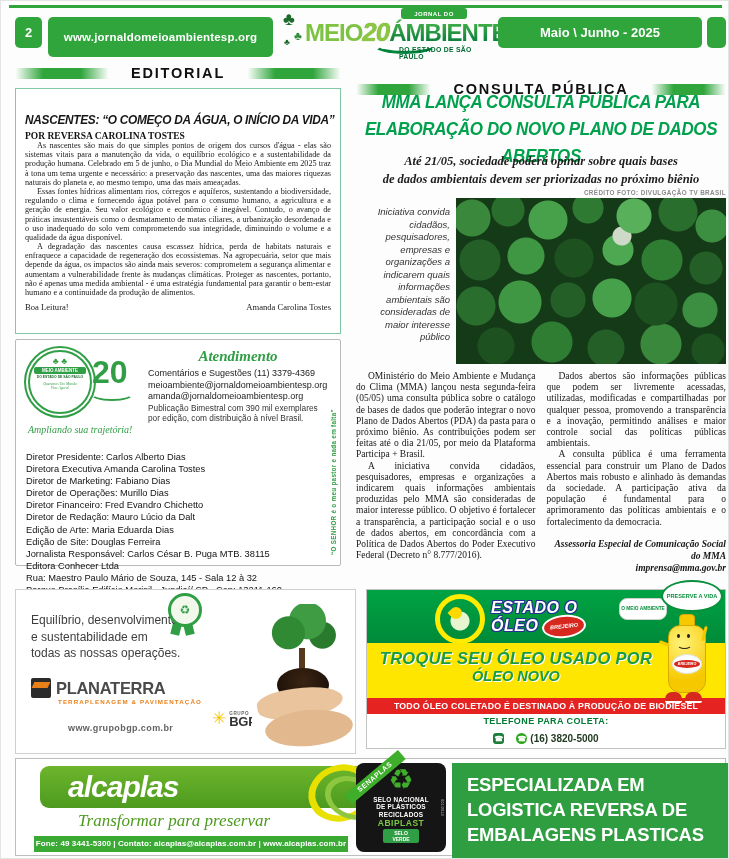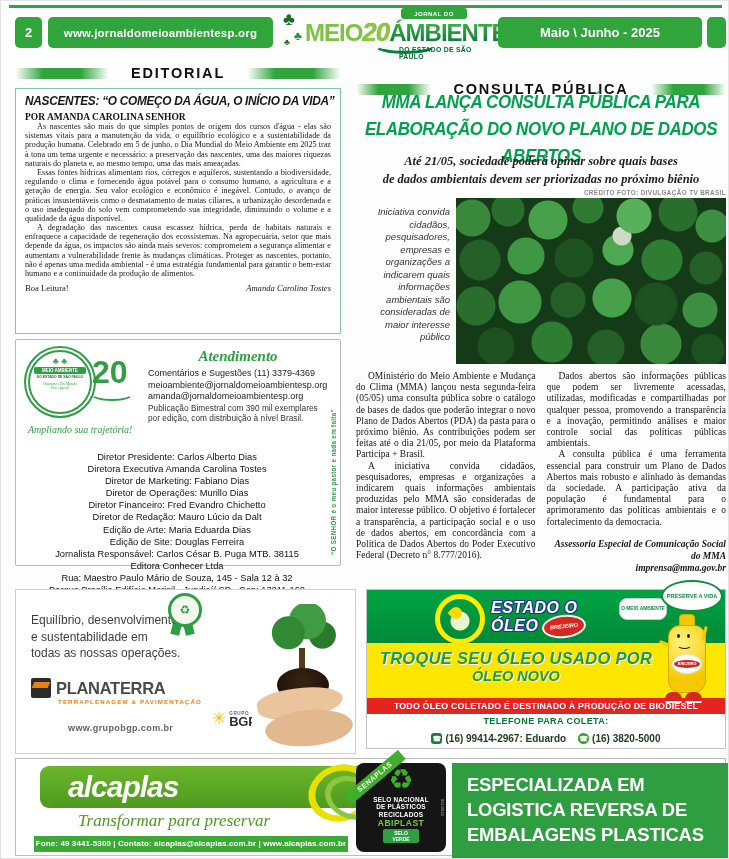--- a/index.html
+++ b/index.html
@@ -3,21 +3,21 @@
 <meta charset="utf-8">
 <style>
   html,body{margin:0;padding:0;background:#ffffff;}
   .page{position:relative;width:729px;height:859px;background:#fdfdfd;font-family:"Liberation Sans",sans-serif;border:1px solid #e4e4e4;overflow:hidden;box-sizing:border-box;}
   .abs{position:absolute;box-sizing:border-box;}
 
   
   .top-rule{left:8px;top:4px;width:713px;height:3px;background:#2fa53b;}
   .green-pill{background:#2fa53b;border-radius:5px;color:#fff;font-weight:bold;display:flex;align-items:center;justify-content:center;}
   .pagenum{left:14px;top:16px;width:27px;height:31px;font-size:13px;}
-  .urlbar{left:47px;top:16px;width:225px;height:31px;font-size:11.5px;letter-spacing:.2px;}
+  .urlbar{left:47px;top:16px;width:225px;height:40px;font-size:11.5px;letter-spacing:.2px;}
   .issuebar{left:497px;top:16px;width:204px;height:31px;font-size:13px;}
   .endbox{left:706px;top:16px;width:19px;height:31px;}
   .logo{left:282px;top:6px;width:208px;height:52px;}
   .logo .tree1{position:absolute;left:0px;top:2px;color:#1c6b2d;font-size:18px;}
   .logo .tree2{position:absolute;left:11px;top:22px;color:#2f8a3a;font-size:12px;}
   .logo .tree3{position:absolute;left:1px;top:30px;color:#1c6b2d;font-size:9px;}
   .logo-kicker{position:absolute;right:24px;top:1px;width:66px;height:11px;background:#2fa53b;border-radius:3px;color:#fff;font-size:6px;font-weight:bold;display:flex;align-items:center;justify-content:center;letter-spacing:.5px;}
   .logo-main{position:absolute;left:22px;top:10px;white-space:nowrap;font-weight:800;letter-spacing:-1px;}
   .logo-main .w1{font-size:24px;color:#7dc242;}
   .logo-main .anniv{font-size:26px;color:#8dc63f;font-style:italic;text-shadow:0 0 1px #4f8f1f;}
@@ -26,46 +26,46 @@
   .logo-tag{position:absolute;left:116px;top:39px;font-size:6.8px;font-weight:800;color:#00692f;letter-spacing:.3px;}
 
   
   .sec-head{display:flex;align-items:center;gap:22px;height:20px;}
   .sec-head .bar{flex:1;height:11px;background:linear-gradient(90deg,#ffffff,#2fa53b 30% 70%,#ffffff);}
   .sec-head .lbl{font-size:14.5px;font-weight:800;letter-spacing:1.8px;color:#101010;}
   .ed-head{left:14px;top:62px;width:326px;}
   .cp-head{left:355px;top:62px;width:370px;margin-top:16px;}
 
   
-  .ed-box{left:14px;top:87px;width:326px;height:246px;border:1px solid #7fc9a8;background:#fff;padding:5px 9px;}
+  .ed-box{left:14px;top:87px;width:326px;height:246px;border:1px solid #7fc9a8;background:#fff;padding:24px 9px;}
   .ed-headline{font-weight:800;font-style:italic;font-size:12.6px;letter-spacing:-.3px;white-space:nowrap;transform:scaleX(.94);transform-origin:left;color:#161616;}
   .ed-byline{font-family:"Liberation Serif",serif;font-weight:bold;font-size:9.5px;margin-top:4px;color:#111;}
   .ed-body{font-family:"Liberation Serif",serif;font-size:8.2px;line-height:1.12;text-align:justify;color:#1a1a1a;}
   .ed-body .para{text-indent:12px;}
   .ed-close{display:flex;justify-content:space-between;margin-top:5px;font-family:"Liberation Serif",serif;font-size:8.6px;color:#1a1a1a;}
-  .ed-close .sig{font-style:italic;margin-left:40px;}
+  .ed-close .sig{margin-left:40px;}
 
   
   .mast-box{left:14px;top:338px;width:326px;height:227px;border:1px solid #b9b9b9;border-radius:2px;background:#fff;padding:8px 12px 6px 10px;}
   .mast-top{display:flex;gap:10px;}
   .mast-logo-wrap{position:relative;width:112px;height:96px;flex:none;}
   .mast-circle{position:absolute;left:2px;top:2px;width:60px;height:60px;border-radius:50%;border:2px solid #2f9e44;outline:2px solid #2f9e44;outline-offset:2px;background:#fff;overflow:hidden;text-align:center;}
   .mast-circle .ctree{color:#2f9e44;font-size:9px;line-height:10px;display:block;margin-top:4px;}
   .mast-band{background:#2f9e44;color:#fff;font-size:4.5px;font-weight:bold;line-height:7px;margin:1px 4px;border-radius:2px;}
   .mast-sub{font-size:3.4px;font-weight:bold;color:#1c6b2d;line-height:4.5px;}
   .mast-motto{font-size:3.8px;font-style:italic;color:#2f9e44;line-height:4.8px;margin-top:2px;font-family:"Liberation Serif",serif;}
   .mast-20{position:absolute;left:66px;top:8px;font-size:32px;font-weight:800;color:#2f9e44;line-height:32px;}
   .mast-20-swoosh{position:absolute;left:64px;top:38px;width:40px;height:11px;border:2px solid transparent;border-bottom-color:#2f9e44;border-radius:50%;}
   .mast-caption{position:absolute;left:2px;top:76px;font-family:"Liberation Serif",serif;font-style:italic;font-size:10px;color:#2f9e44;white-space:nowrap;}
   .mast-right{flex:1;}
   .mast-heading{font-family:"Liberation Serif",serif;font-style:italic;font-weight:bold;font-size:15px;color:#2f9e44;text-align:center;margin-bottom:3px;}
   .mast-lines .mline{font-size:9px;line-height:11.6px;color:#222;}
   .mast-lines .mline:nth-child(n+4){font-size:8.3px;line-height:10.5px;color:#333;}
   .staff-list{margin-top:7px;}
-  .staff-list .sline{font-size:9.3px;line-height:12.1px;color:#111;text-align:center;}
+  .staff-list .sline{font-size:9.3px;line-height:12.1px;color:#111;}
   .verse{position:absolute;right:3px;bottom:10px;writing-mode:vertical-rl;transform:rotate(180deg);font-size:6.3px;font-weight:bold;color:#2f9e44;letter-spacing:.3px;}
 
   
   .cp-headline{left:353px;top:88px;width:374px;text-align:center;color:#00a14c;font-weight:800;font-style:italic;font-size:17.5px;letter-spacing:-.4px;line-height:1.55;transform:scaleX(.97);transform-origin:center;}
   .cp-subtitle{left:353px;top:151px;width:374px;text-align:center;font-family:"Liberation Serif",serif;font-weight:bold;font-style:italic;font-size:12.5px;line-height:1.45;color:#1d1d1d;}
   .cp-credit{left:355px;top:188px;width:370px;text-align:right;font-size:6.3px;font-weight:bold;color:#8a8a8a;letter-spacing:.4px;}
   .forest{left:455px;top:197px;width:270px;height:166px;background:
     radial-gradient(circle at 16px 20px,#39883b 0 18px,transparent 19px),
     radial-gradient(circle at 52px 12px,#2a6e2e 0 16px,transparent 17px),
     radial-gradient(circle at 92px 22px,#47a04a 0 19px,transparent 20px),
@@ -197,21 +197,21 @@
   <div class="abs green-pill endbox"></div>
 
   <div class="abs sec-head ed-head">
     <div class="bar"></div>
     <div class="lbl">EDITORIAL</div>
     <div class="bar"></div>
   </div>
 
   <div class="abs ed-box">
     <div class="ed-headline">NASCENTES: “O COMEÇO DA ÁGUA, O INÍCIO DA VIDA”</div>
-    <div class="ed-byline">POR AMANDA CAROLINA SENHOR</div>
+    <div class="ed-byline">POR REVERSA CAROLINA TOSTES</div>
     <div class="ed-body">
         <div class="para">As nascentes são mais do que simples pontos de origem dos cursos d'água - elas são sistemas vitais para a manutenção da vida, o equilíbrio ecológico e a sustentabilidade da produção humana. Celebrado em 5 de junho, o Dia Mundial do Meio Ambiente em 2025 traz à tona um tema urgente e necessário: a preservação das nascentes, uma das maiores riquezas naturais do planeta e, ao mesmo tempo, uma das mais ameaçadas.</div>
         <div class="para">Essas fontes hídricas alimentam rios, córregos e aquíferos, sustentando a biodiversidade, regulando o clima e fornecendo água potável para o consumo humano, a agricultura e a geração de energia. Seu valor ecológico e econômico é inegável. Contudo, o avanço de práticas insustentáveis como o desmatamento de matas ciliares, a urbanização desordenada e o uso inadequado do solo vem comprometendo sua integridade, diminuindo o volume e a qualidade da água disponível.</div>
         <div class="para">A degradação das nascentes causa escassez hídrica, perda de habitats naturais e enfraquece a capacidade de regeneração dos ecossistemas. Na agropecuária, setor que mais depende da água, os impactos são ainda mais severos: comprometem a segurança alimentar e aumentam a vulnerabilidade frente às mudanças climáticas. Proteger as nascentes, portanto, não é apenas uma medida ambiental - é uma estratégia fundamental para garantir o bem-estar humano e a continuidade da produção de alimentos.</div>
       </div>
     <div class="ed-close">
       <span>Boa Leitura!</span>
       <span class="sig">Amanda Carolina Tostes</span>
     </div>
   </div>
@@ -339,21 +339,20 @@
     </div>
     <div class="rv-yellow">
       <div class="rv-h1">TROQUE SEU ÓLEO USADO POR</div>
       <div class="rv-h2">ÓLEO NOVO</div>
     </div>
     <div class="rv-red">TODO ÓLEO COLETADO É DESTINADO À PRODUÇÃO DE BIODIESEL</div>
     <div class="rv-label">TELEFONE PARA COLETA:</div>
     <div class="rv-phones">
       <span class="rv-phone">
         <span class="icon-square">☎</span>
-        <span>(16) 99414-2967: Eduardo</span>
       </span>
       <span class="rv-phone">
         <span class="icon-round">☎</span>
         <span>(16) 3820-5000</span>
       </span>
     </div>
     <div class="rv-topbadge">PRESERVE A VIDA</div>
     <div class="mascot">
       <div class="bubble">O MEIO AMBIENTE</div>
       <div class="m-cap"></div>

